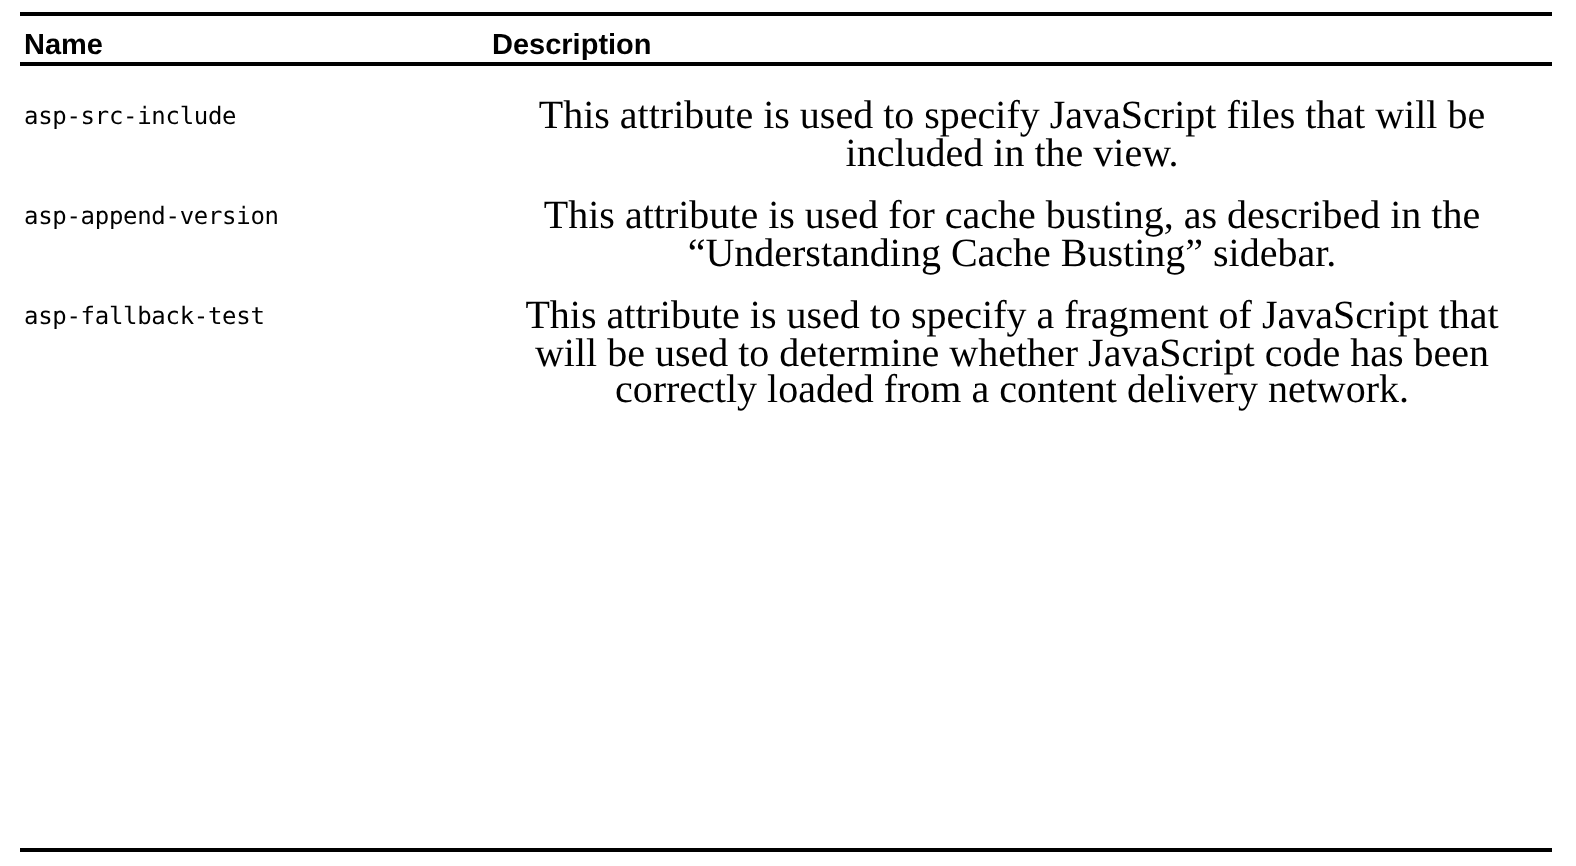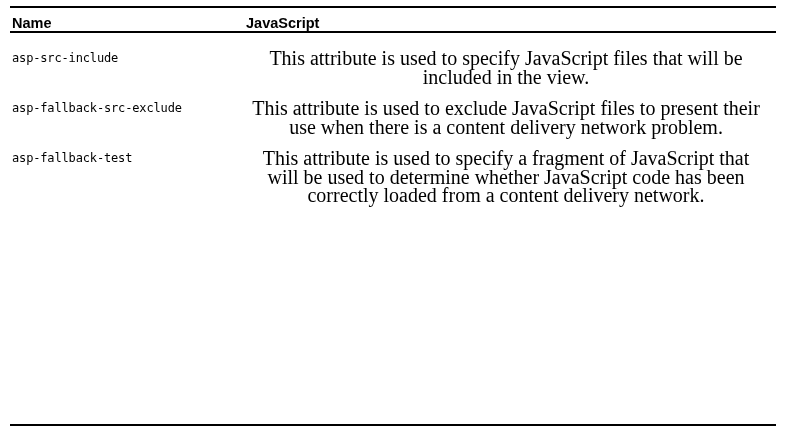--- a/index.html
+++ b/index.html
@@ -93,31 +93,31 @@
   <div class="rule rule-bottom"></div>
 
   <table class="attr-table">
     <colgroup>
       <col class="col-name">
       <col class="col-desc">
     </colgroup>
     <thead>
       <tr>
         <th class="th-name">Name</th>
-        <th class="th-desc">JavaScript</th>
+        <th class="th-desc">Description</th>
       </tr>
     </thead>
     <tbody>
       <tr>
         <td class="cell-name">asp-src-include</td>
         <td class="cell-desc">This attribute is used to specify JavaScript files that will be included in the view.</td>
       </tr>
       <tr>
-        <td class="cell-name">asp-fallback-src-exclude</td>
-        <td class="cell-desc">This attribute is used to exclude JavaScript files to present their use when there is a content delivery network problem.</td>
+        <td class="cell-name">asp-append-version</td>
+        <td class="cell-desc">This attribute is used for cache busting, as described in the “Understanding Cache Busting” sidebar.</td>
       </tr>
       <tr>
         <td class="cell-name">asp-fallback-test</td>
         <td class="cell-desc">This attribute is used to specify a fragment of JavaScript that will be used to determine whether JavaScript code has been correctly loaded from a content delivery network.</td>
       </tr>
     </tbody>
   </table>
 
 </div>
 

